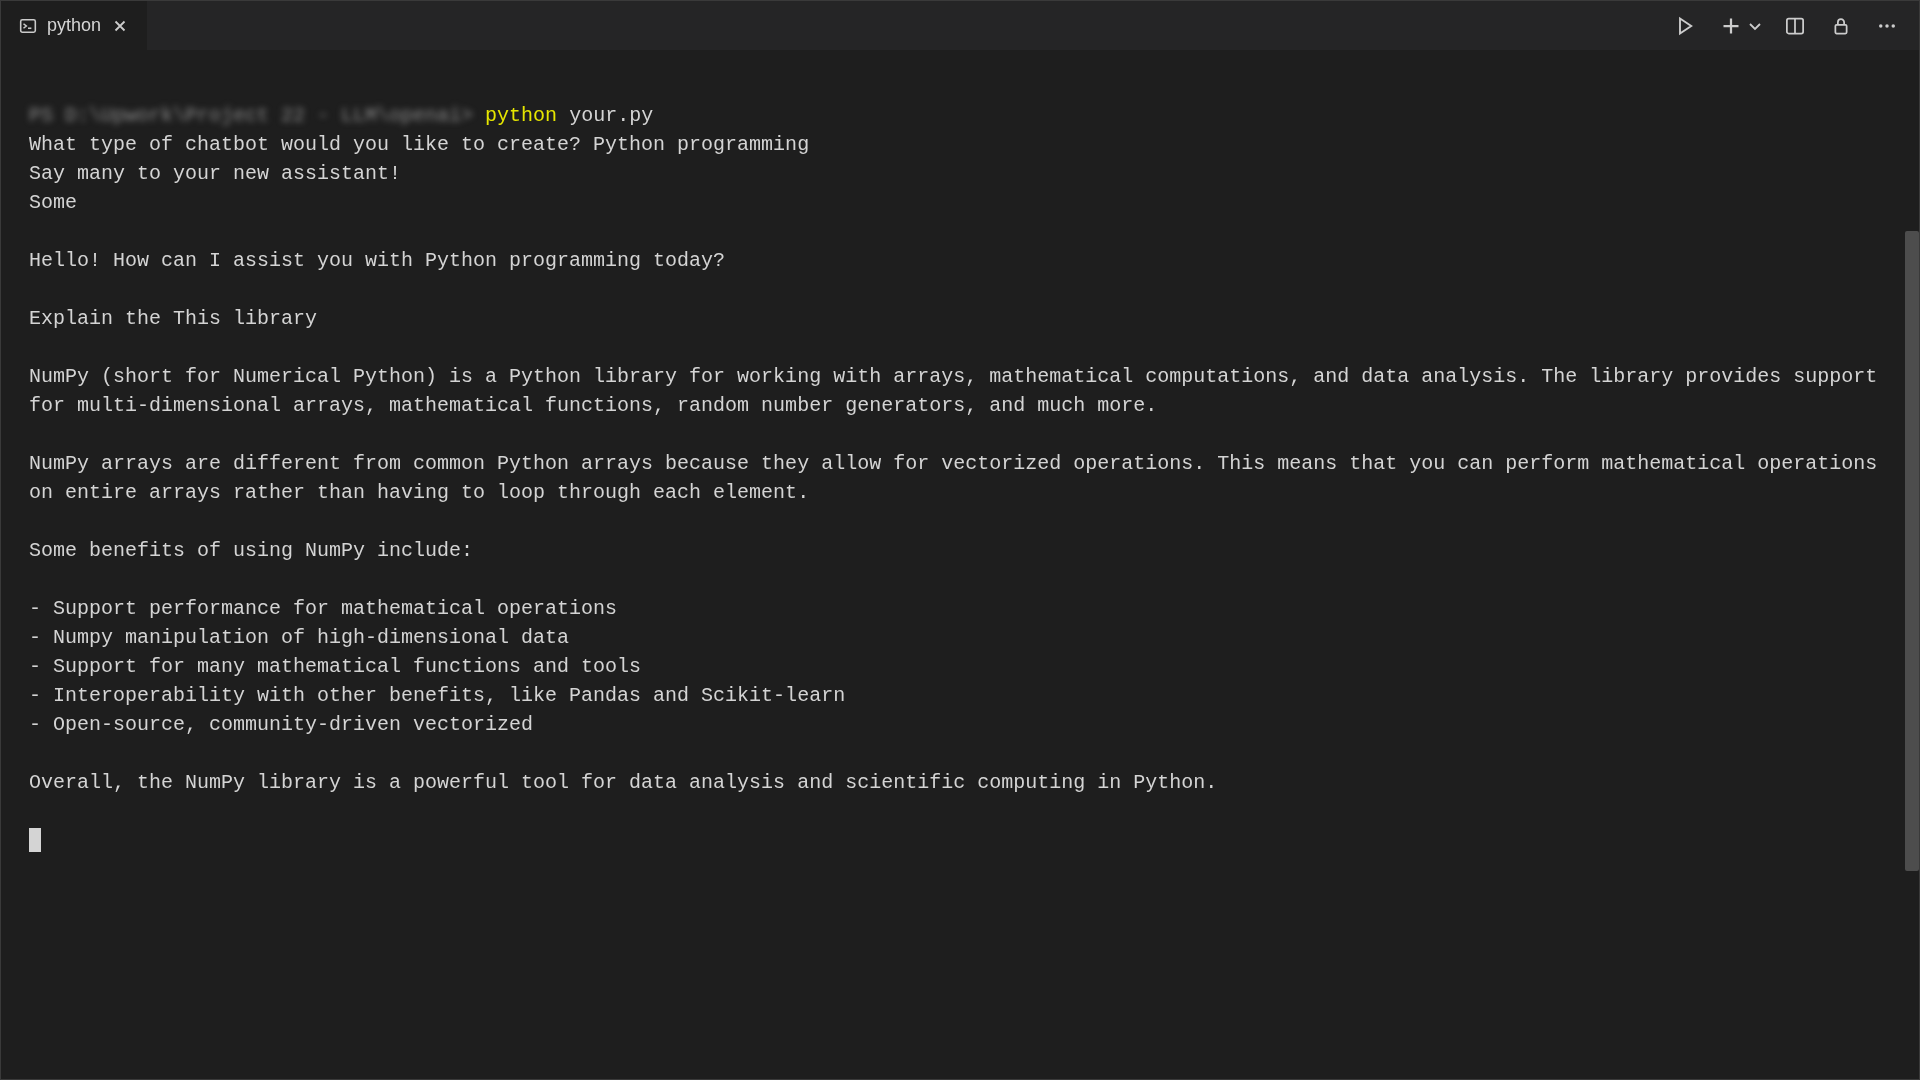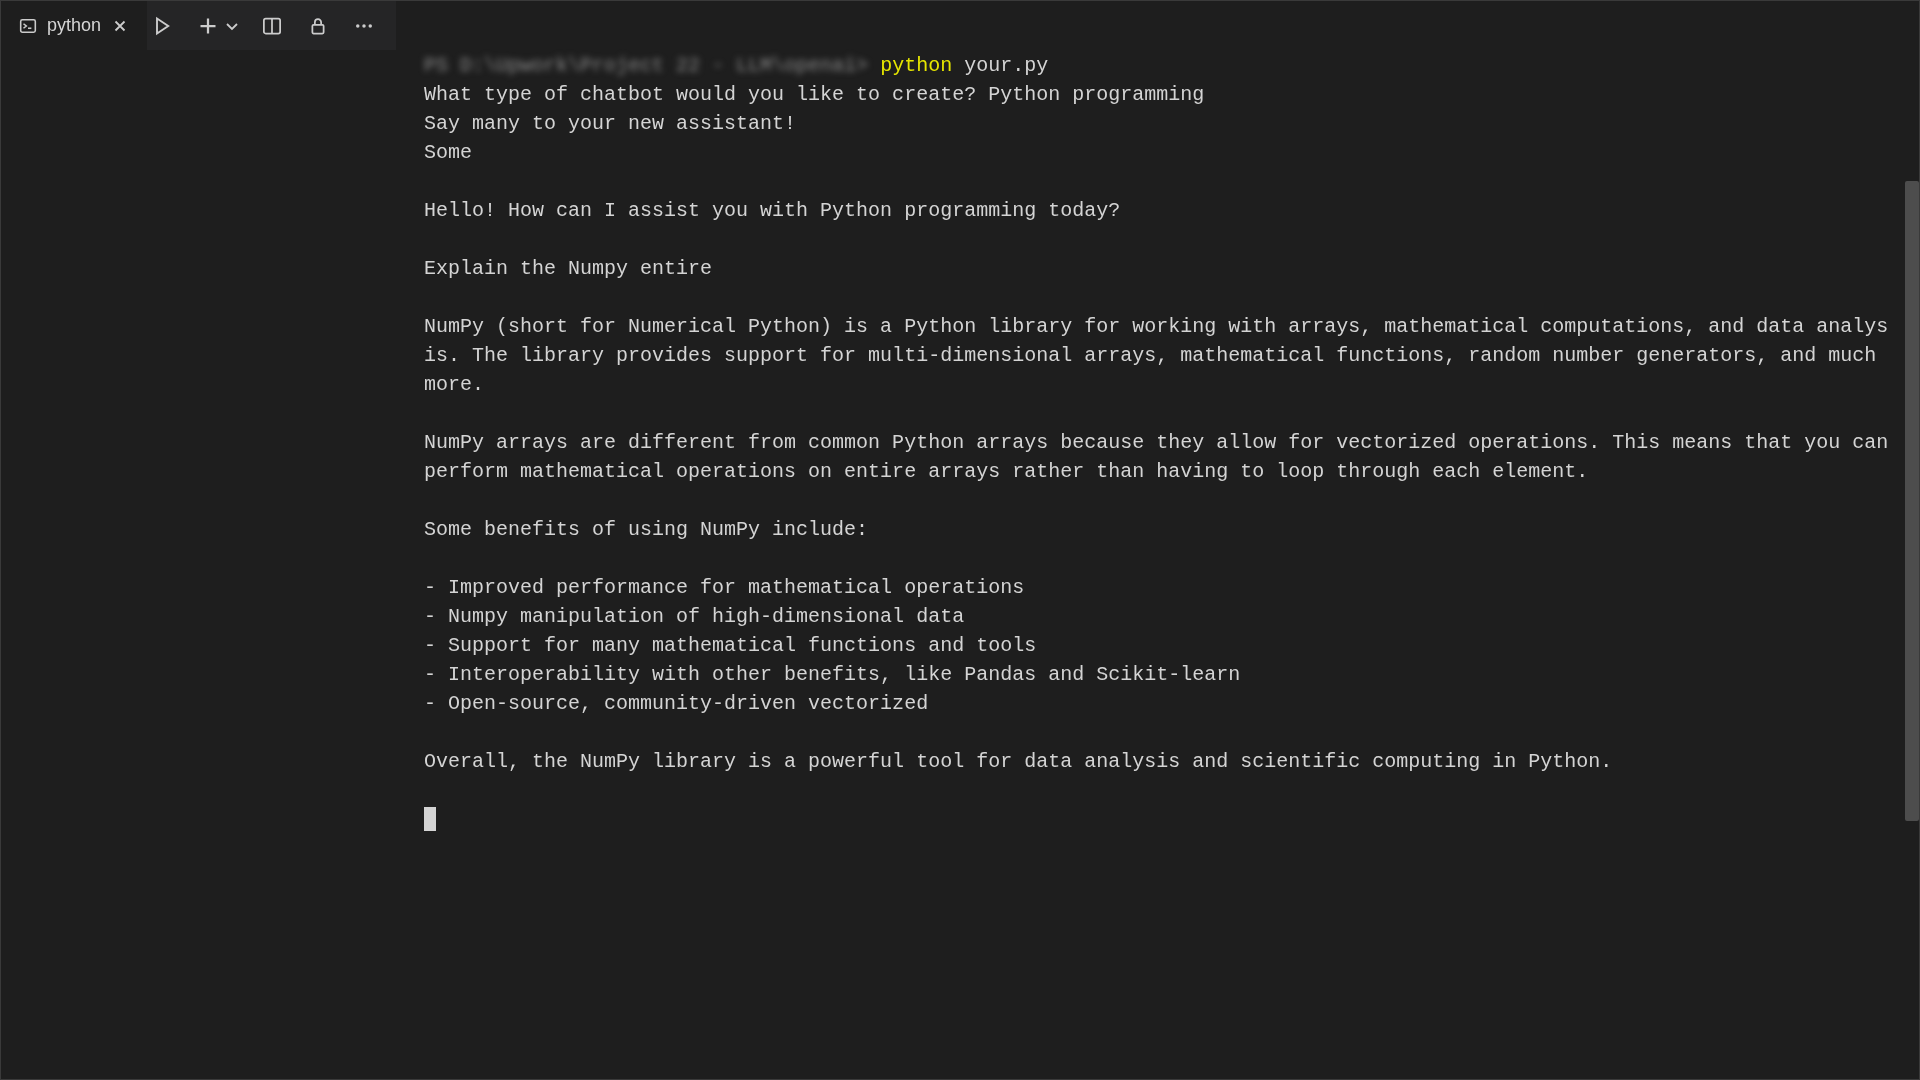--- a/index.html
+++ b/index.html
@@ -9,21 +9,21 @@
     background: #1e1e1e;
     font-family: "Consolas", "Courier New", monospace;
     color: #cccccc;
     overflow: hidden;
   }
   .window {
     width: 100%;
     height: 100%;
     background: #1e1e1e;
     display: flex;
-    flex-direction: row;
+    flex-direction: column;
     border: 1px solid #3a3a3a;
   }
   
   .tabbar {
     height: 50px;
     background: #252526;
     display: flex;
     align-items: center;
     justify-content: space-between;
     border-bottom: 1px solid #1e1e1e;
@@ -168,29 +168,29 @@
     </div>
   </div>
 
   <div class="terminal"><span class="prompt-blur">PS D:\Upwork\Project 22 - LLM\openai&gt;</span> <span class="cmd-yellow">python</span> <span>your.py</span>
 <span>What type of chatbot would you like to create? Python programming</span>
 <span>Say many to your new assistant!</span>
 <span>Some</span>
 <span></span>
 <span>Hello! How can I assist you with Python programming today?</span>
 <span></span>
-<span>Explain the Numpy entire</span>
+<span>Explain the This library</span>
 <span></span>
 <span>NumPy (short for Numerical Python) is a Python library for working with arrays, mathematical computations, and data analysis. The library provides support for multi-dimensional arrays, mathematical functions, random number generators, and much more.</span>
 <span></span>
 <span>NumPy arrays are different from common Python arrays because they allow for vectorized operations. This means that you can perform mathematical operations on entire arrays rather than having to loop through each element.</span>
 <span></span>
 <span>Some benefits of using NumPy include:</span>
 <span></span>
-<span>- Improved performance for mathematical operations</span>
+<span>- Support performance for mathematical operations</span>
 <span>- Numpy manipulation of high-dimensional data</span>
 <span>- Support for many mathematical functions and tools</span>
 <span>- Interoperability with other benefits, like Pandas and Scikit-learn</span>
 <span>- Open-source, community-driven vectorized</span>
 <span></span>
 <span>Overall, the NumPy library is a powerful tool for data analysis and scientific computing in Python.</span>
 <span></span>
 <span class="cursor"></span>
     <div class="scrollbar"></div>
   </div>

